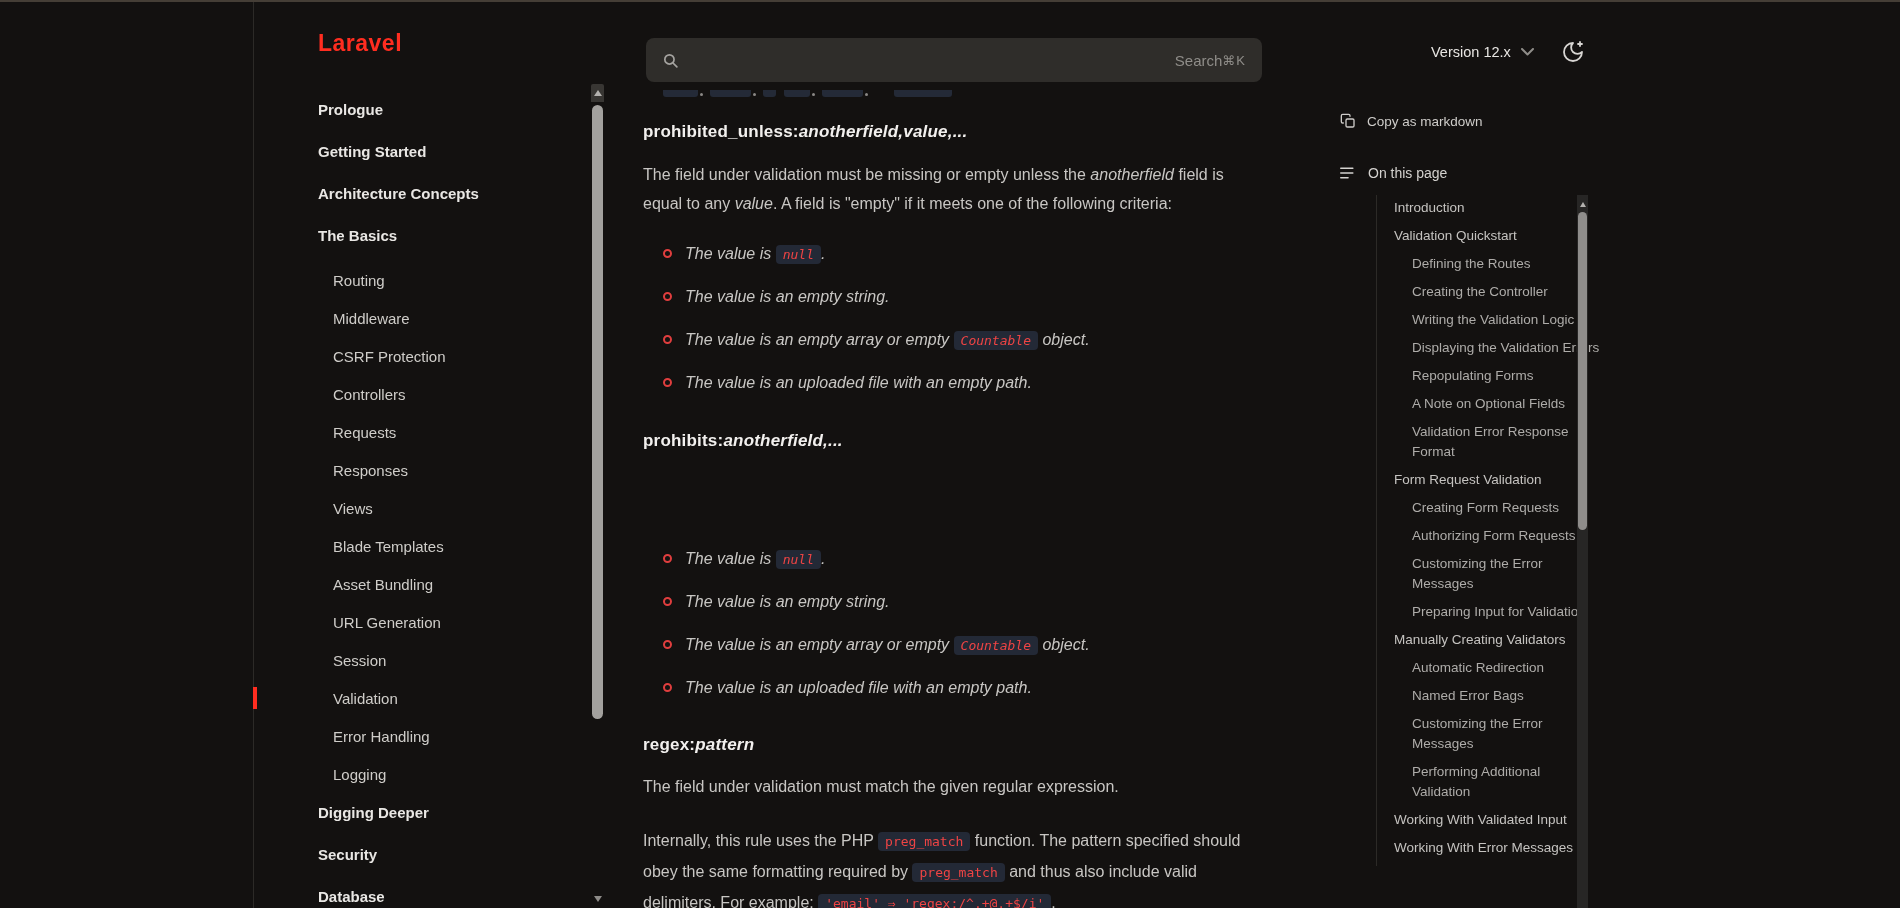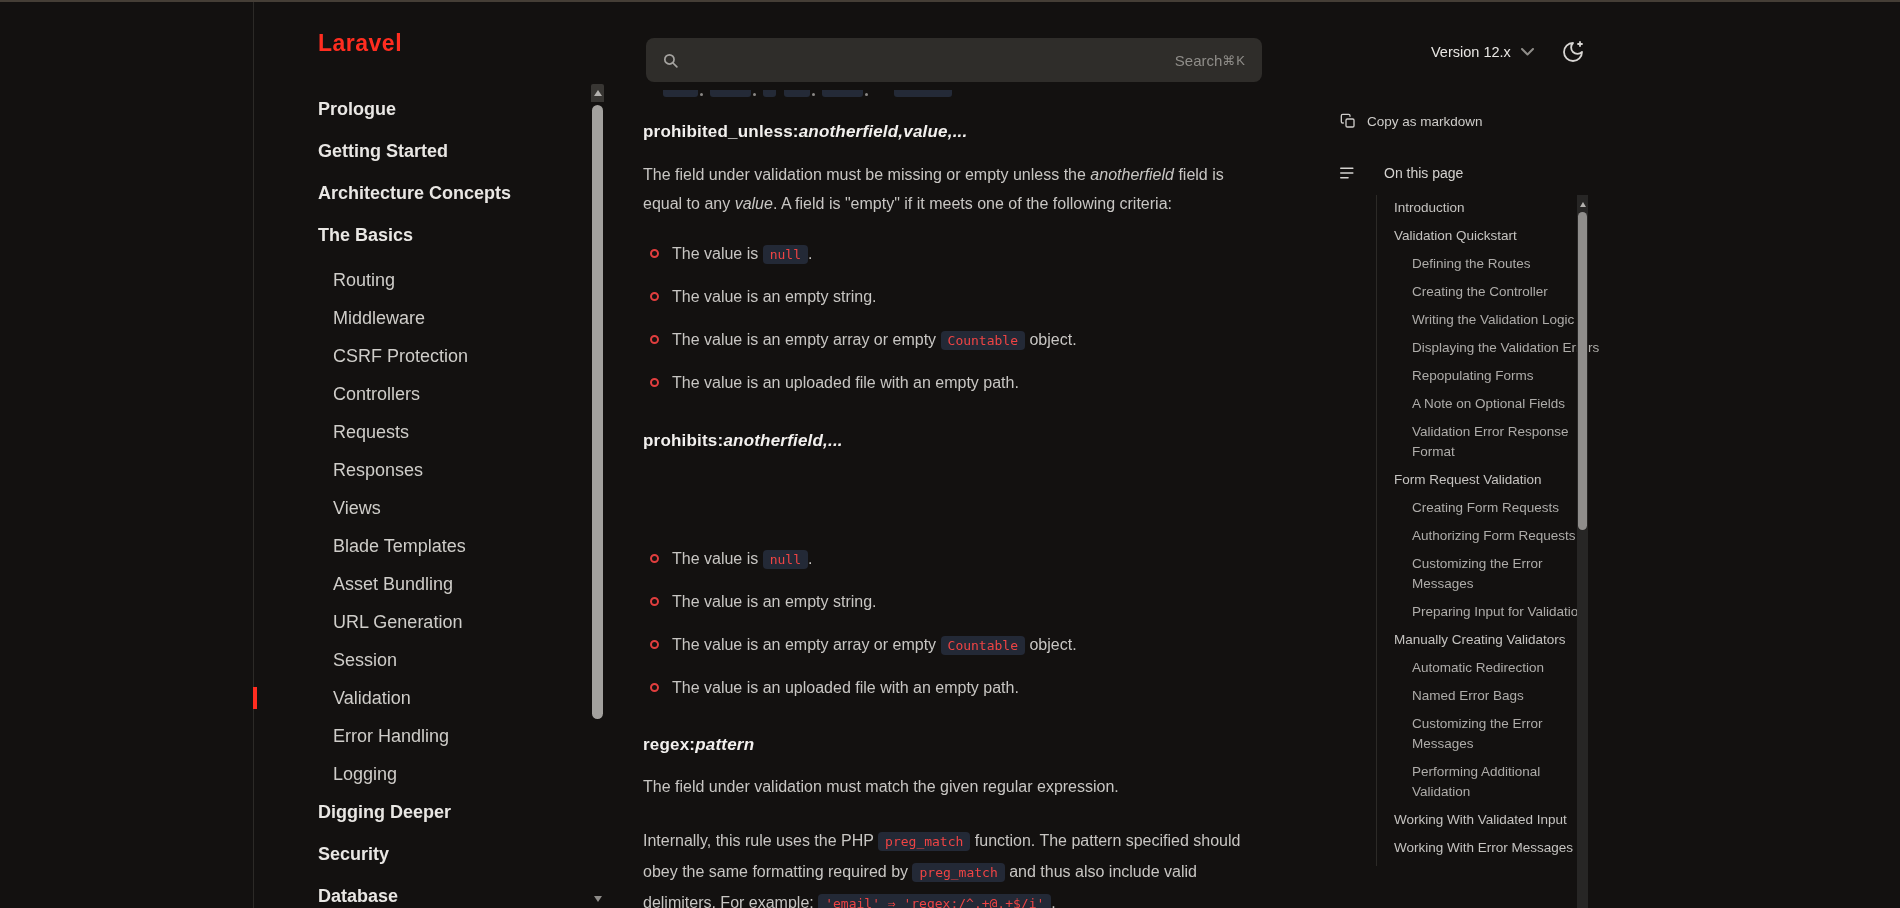--- a/index.html
+++ b/index.html
@@ -12,21 +12,21 @@
   }
   #top-border { position:absolute; left:0; top:0; width:1900px; height:2px; background:#453e36; }
   #v-divider { position:absolute; left:253px; top:2px; bottom:0; width:1px; background:#2c2a27; }
 
   
   #logo {
     position:absolute; left:318px; top:30px;
     font-size:23px; font-weight:bold; color:#ff2d20; letter-spacing:.5px;
   }
   #nav { position:absolute; left:318px; top:97px; width:250px; }
-  .nav-item { height:24px; display:flex; align-items:center; font-size:18px; cursor:pointer; }
+  .nav-item { height:24px; display:flex; align-items:center; font-size:15px; cursor:pointer; }
   .nav-item.section { font-weight:bold; color:#e9e7e4; margin-bottom:18px; }
   .nav-item.sub { color:#cfcdc9; padding-left:15px; margin-bottom:14px;align-items:center; }
   .nav-item.basics-gap { margin-bottom:21px; }
   .nav-item.gap-top { margin-top:10px; }
   #active-indicator {
     position:absolute; left:253px; top:687px; width:4px; height:22px; background:#ff2d20;
   }
 
   
   #sidebar-scrollbar { position:absolute; left:591px; top:84px; width:13px; height:824px; }
@@ -60,40 +60,40 @@
   
   #content { position:absolute; left:643px; top:0; width:618px; height:908px; }
   #pill-row { position:absolute; left:0; top:90px; width:618px; height:8px; overflow:hidden; }
   .cut-pill { position:absolute; top:-7px; height:14px; background:#242a37; border-radius:3px; }
   .cut-dot { position:absolute; top:3px; width:3px; height:3px; background:#8a8885; border-radius:50%; }
 
   .doc-h { position:absolute; left:0; font-size:17px; font-weight:bold; color:#f2f0ee; letter-spacing:.2px; }
   .doc-h em { font-style:italic; }
   .doc-p { position:absolute; left:0; width:618px; font-size:16px; line-height:29px; color:#c8c6c3; }
   .doc-p em, .doc-li em { font-style:italic; }
-  .doc-ul { position:absolute; left:4px; width:618px; list-style:none; }
+  .doc-ul { position:absolute; left:17px; width:618px; list-style:none;font-style:italic; }
   .doc-li { min-height:24px; margin-bottom:19px; font-size:16px; line-height:22px; color:#c8c6c3; display:flex; align-items:flex-start; }
   .bullet {
     flex:0 0 auto; width:9px; height:9px; border:2px solid #e03e3e; border-radius:50%;
     margin:6px 13px 0 3px;
   }
   code.inline-code {
     font-family:"DejaVu Sans Mono", monospace; font-size:13px;
     background:#232936; color:#ef4444; padding:2px 7px; border-radius:4px; white-space:nowrap;
   }
   .doc-p.tall { line-height:30px; }
 
   
   #copy-markdown {
     position:absolute; left:1340px; top:110px; height:22px;
     display:flex; align-items:center; gap:11px; cursor:pointer; color:#ceccc9; font-size:13.5px;
   }
   #on-this-page {
     position:absolute; left:1340px; top:163px; height:20px;
-    display:flex; align-items:center; gap:28px; color:#d4d2cf; font-size:14px;
+    display:flex; align-items:center; gap:12px; color:#d4d2cf; font-size:14px;
   }
   #toc {
     position:absolute; left:1376px; top:195px; width:232px;
     border-left:1px solid #2c2a27; padding-top:3px;
   }
   #toc ul { list-style:none; }
   .toc-item { font-size:13.5px; line-height:20px; margin-bottom:8px; cursor:pointer; }
   .toc-item.l1 { padding-left:17px; color:#c5c3c0; margin-top:7px; width:207px; }
   .toc-item.l1:first-child { margin-top:0; }
   .toc-item.l2 { padding-left:35px; color:#aeaca9; width:190px; box-sizing:content-box; }

